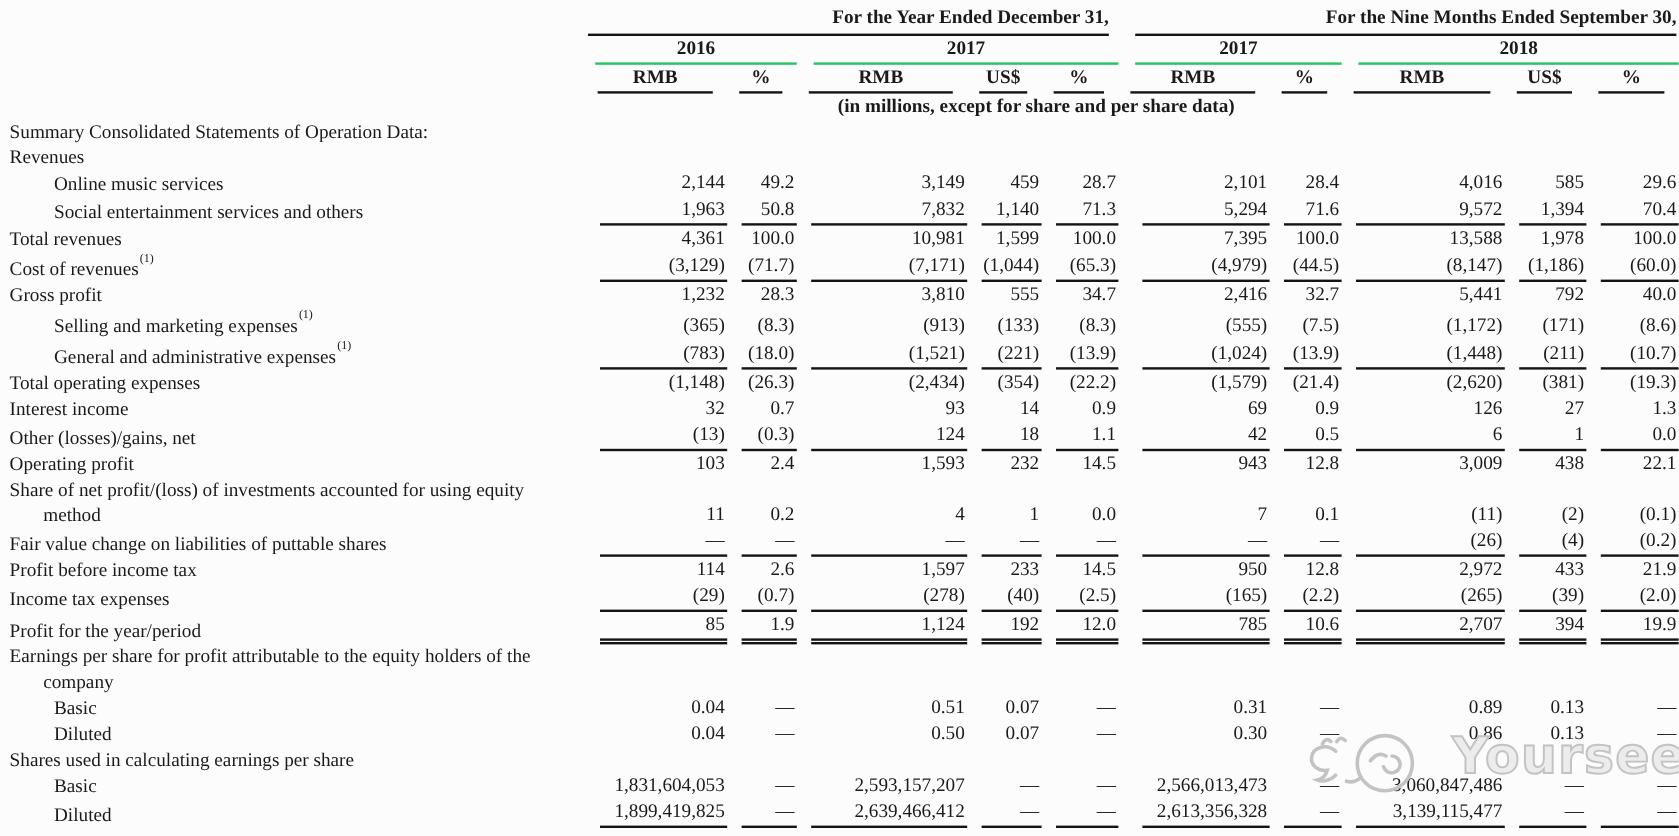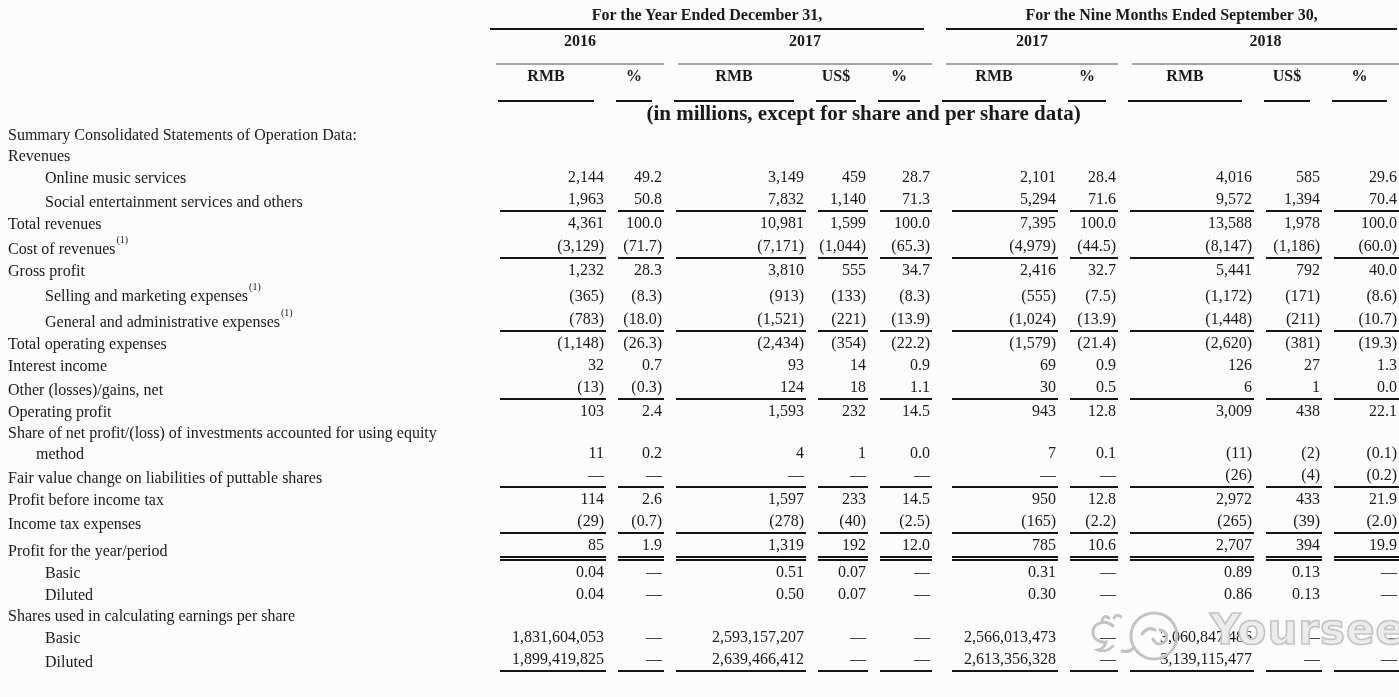--- a/index.html
+++ b/index.html
@@ -19,28 +19,28 @@
   .ind0 { padding-left:8px; } .ind1 { padding-left:45px; }
   .l2 { display:block; padding-left:28px; }
   .cw { line-height:21px; text-align:right; margin-left:12px; padding:0 2px 1px 0; white-space:nowrap; }
   td.gcol .cw { margin-left:20px; }
   tr.b { font-weight:bold; }
   tr.rs td.val .cw { border-bottom:2px solid #141414; }
   tr.rd td.val .cw { border-bottom:5px double #141414; }
   sup.ft { font-size:10px; position:relative; top:-5px; margin-left:1px; }
   
   thead th { font-weight:bold; }
-  .grp { text-align:center; border-bottom:2.5px solid #141414; padding-bottom:2px; line-height:22px; }
+  .grp { text-align:right; border-bottom:2.5px solid #141414; padding-bottom:2px; line-height:22px; }
   .grp.g1 { margin:0 8px 0 2px; }
   .grp.g2 { margin:0 2px 0 14px; }
-  .yr { text-align:center; border-bottom:2px solid #a3a3a3; padding-bottom:12px; line-height:21px; }
+  .yr { text-align:center; border-bottom:2px solid #22c55e; padding-bottom:1px; line-height:21px; }
   .yr.y0 { margin-left:8px; } .yr.y1 { margin-left:14px; }
   .yr.y2 { margin-left:14px; } .yr.y3 { margin-left:14px; }
-  .ch { text-align:center; border-bottom:2px solid #141414; padding-bottom:14px; line-height:21px; margin:0 12px 0 10px; }
-  .units { font-weight:bold; line-height:22px; transform:translateX(-80px); font-size:21px; }
+  .ch { text-align:center; border-bottom:2px solid #141414; padding-bottom:1px; line-height:21px; margin:0 12px 0 10px; }
+  .units { font-weight:bold; line-height:22px; transform:translateX(-80px); font-size:16px; }
   
   .watermark { position:absolute; left:1088px; top:596px; display:flex; align-items:center; gap:4px; pointer-events:none; }
   .wm-text {
     font-family:"DejaVu Sans", sans-serif; font-size:42px; font-weight:600; letter-spacing:1px;
     color:rgba(255,255,255,0.55); -webkit-text-stroke:1.6px #c3c3c3; text-shadow:0 0 1px #d5d5d5;
   }
 </style>
 </head>
 <body>
 
@@ -482,21 +482,21 @@
         <td class="val">
           <div class="cw">124</div>
         </td>
         <td class="val">
           <div class="cw">18</div>
         </td>
         <td class="val">
           <div class="cw">1.1</div>
         </td>
         <td class="val gcol">
-          <div class="cw">30</div>
+          <div class="cw">42</div>
         </td>
         <td class="val">
           <div class="cw">0.5</div>
         </td>
         <td class="val">
           <div class="cw">6</div>
         </td>
         <td class="val">
           <div class="cw">1</div>
         </td>
@@ -683,21 +683,21 @@
         <td>
           <div class="lwrap ind0">Profit for the year/period</div>
         </td>
         <td class="val">
           <div class="cw">85</div>
         </td>
         <td class="val">
           <div class="cw">1.9</div>
         </td>
         <td class="val">
-          <div class="cw">1,319</div>
+          <div class="cw">1,124</div>
         </td>
         <td class="val">
           <div class="cw">192</div>
         </td>
         <td class="val">
           <div class="cw">12.0</div>
         </td>
         <td class="val gcol">
           <div class="cw">785</div>
         </td>
@@ -706,20 +706,35 @@
         </td>
         <td class="val">
           <div class="cw">2,707</div>
         </td>
         <td class="val">
           <div class="cw">394</div>
         </td>
         <td class="val">
           <div class="cw">19.9</div>
         </td>
+      </tr>
+      <tr>
+        <td>
+          <div class="lwrap ind0">Earnings per share for profit attributable to the equity holders of the<span class="l2">company</span></div>
+        </td>
+        <td class="val"></td>
+        <td class="val"></td>
+        <td class="val"></td>
+        <td class="val"></td>
+        <td class="val"></td>
+        <td class="val gcol"></td>
+        <td class="val"></td>
+        <td class="val"></td>
+        <td class="val"></td>
+        <td class="val"></td>
       </tr>
       <tr>
         <td>
           <div class="lwrap ind1">Basic</div>
         </td>
         <td class="val">
           <div class="cw">0.04</div>
         </td>
         <td class="val">
           <div class="cw">—</div>

